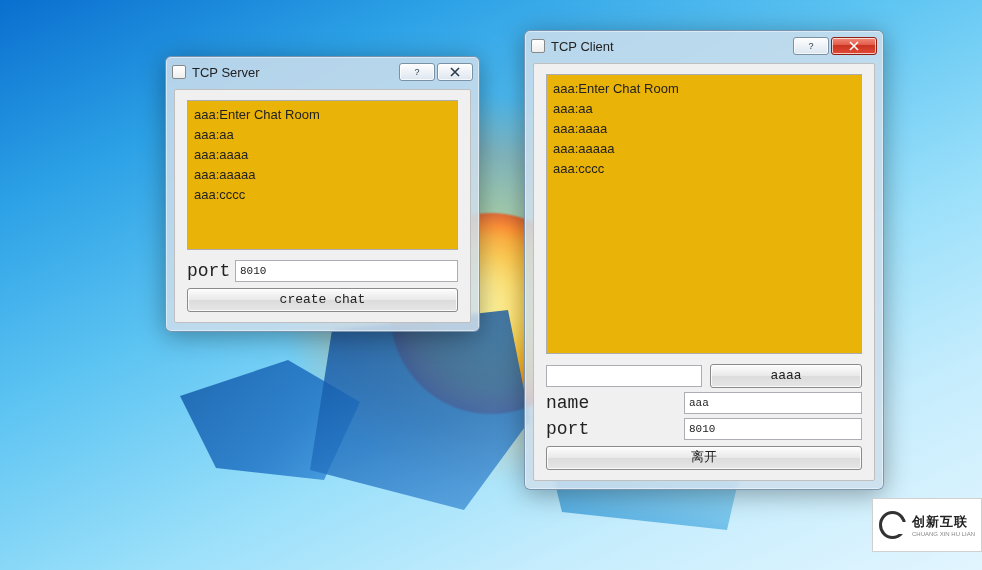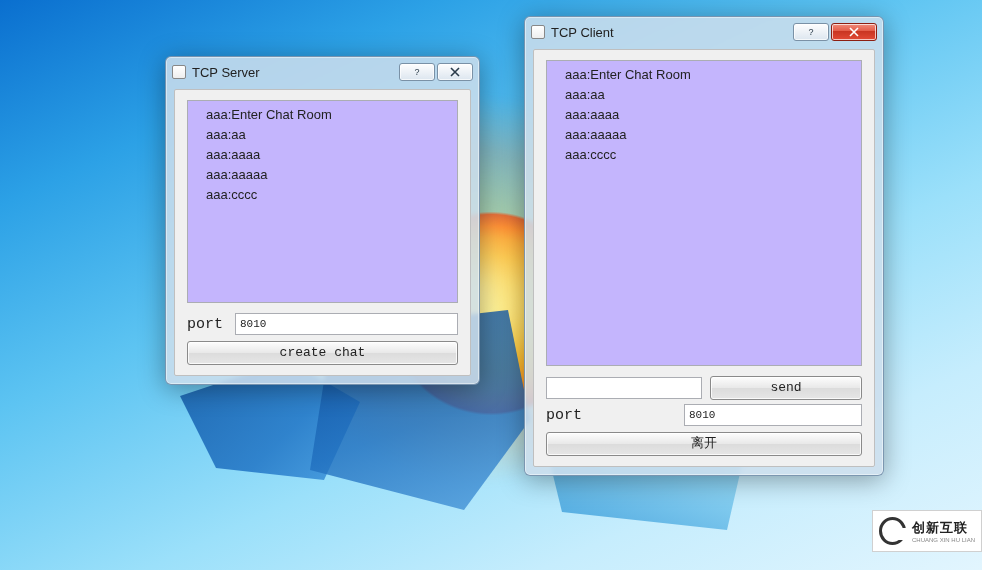--- a/index.html
+++ b/index.html
@@ -92,32 +92,32 @@
       background: #f0f0f0;
       border: 1px solid #bfbfbf;
       border-radius: 2px;
       padding: 10px 12px;
       display: flex;
       flex-direction: column;
     }
     
     .chatlog {
       flex: 1;
-      background: #c4b5fd;
+      background: #eab308;
       border: 1px solid #abadb3;
-      padding: 4px 18px;
+      padding: 4px 6px;
       font-size: 13px;
       line-height: 20px;
       color: #222;
       overflow: hidden;
       margin-bottom: 6px;
     }
     
     .row { display: flex; align-items: center; margin-top: 4px; }
-    .label { font-family: "SimSun","Courier New",monospace; font-size: 15px; color: #222; }
+    .label { font-family: "SimSun","Courier New",monospace; font-size: 18px; color: #222; }
     .field {
       flex: 1;
       height: 22px;
       background: #fff;
       border: 1px solid #abadb3;
       font-family: "SimSun","Courier New",monospace;
       font-size: 11px;
       padding: 0 4px;
       line-height: 20px;
       color: #222;
@@ -129,36 +129,36 @@
       background: linear-gradient(#fdfdfd, #e9e9e9 48%, #dcdcdc 52%, #e6e6e6);
       font-family: "SimSun","Courier New",monospace;
       font-size: 13px;
       text-align: center;
       line-height: 22px;
       color: #222;
       box-shadow: inset 0 0 0 1px rgba(255,255,255,0.8);
     }
     
     
-    #server-win { left: 165px; top: 56px; width: 315px; height: 329px; }
+    #server-win { left: 165px; top: 56px; width: 315px; height: 276px; }
     #server-win .port-row .label { width: 48px; }
     #server-win .create-btn { width: 100%; margin-top: 6px; }
     
     
-    #client-win { left: 524px; top: 16px; width: 360px; height: 460px; }
+    #client-win { left: 524px; top: 30px; width: 360px; height: 460px; }
     #client-win .msg-row input.field { flex: 1; }
     #client-win .msg-row .send-btn { width: 156px; margin-left: 8px; }
     #client-win .kv-row .label { width: 138px; }
     #client-win .leave-btn { width: 100%; margin-top: 6px; }
     
     
     .badge {
       position: absolute;
       right: 0; bottom: 18px;
-      width: 110px; height: 42px;
+      width: 110px; height: 54px;
       background: #fff;
       border: 1px solid #d0d0d0;
       display: flex; align-items: center;
       padding: 3px 6px;
       font-size: 10px; color: #555;
     }
     .badge .logo-c {
       width: 28px; height: 28px;
       border: 3px solid #333;
       border-radius: 50%;
@@ -233,21 +233,25 @@
   <div class="client">
     <div class="chatlog" id="client-log">
         <div>aaa:Enter Chat Room</div>
         <div>aaa:aa</div>
         <div>aaa:aaaa</div>
         <div>aaa:aaaaa</div>
         <div>aaa:cccc</div>
       </div>
     <div class="row msg-row">
       <input class="field" value="" style="">
-      <div class="btn send-btn">send</div>
+      <div class="btn send-btn">aaaa</div>
+    </div>
+    <div class="row kv-row">
+      <span class="label">name</span>
+      <input class="field" value="aaa" style="">
     </div>
     <div class="row kv-row">
       <span class="label">port</span>
       <input class="field" value="8010" style="">
     </div>
     <div class="btn leave-btn">离开</div>
   </div>
 </div>
 
 <div class="badge">

